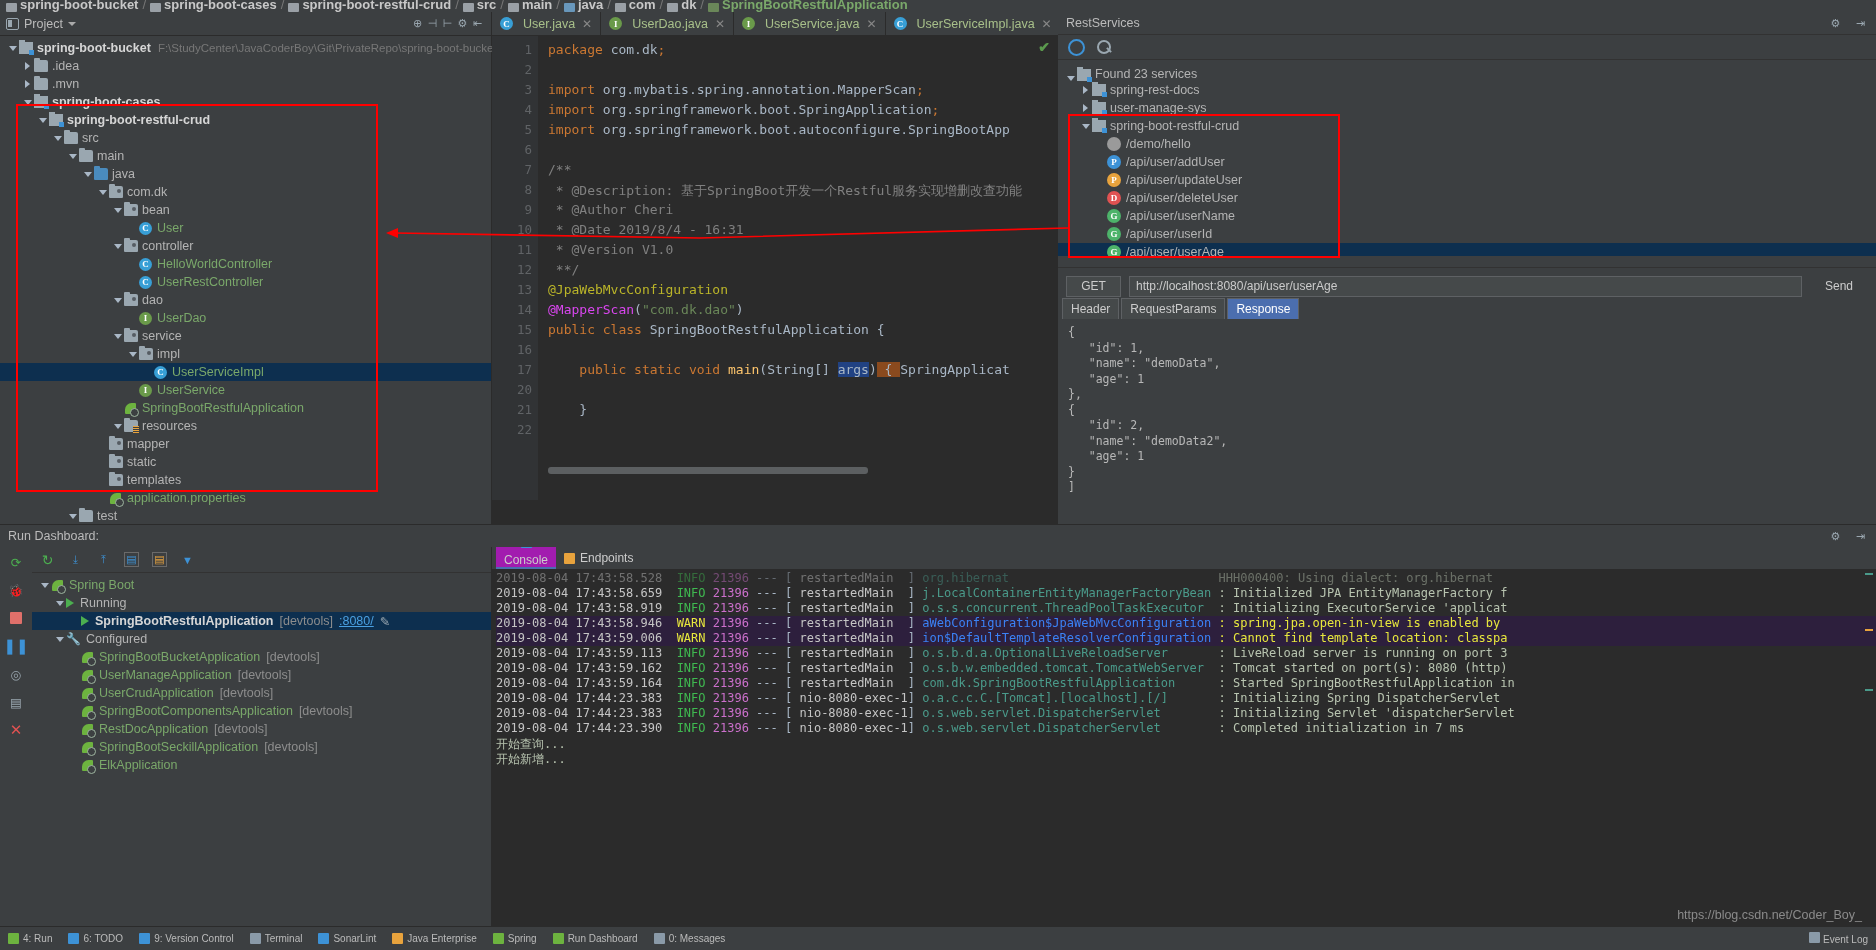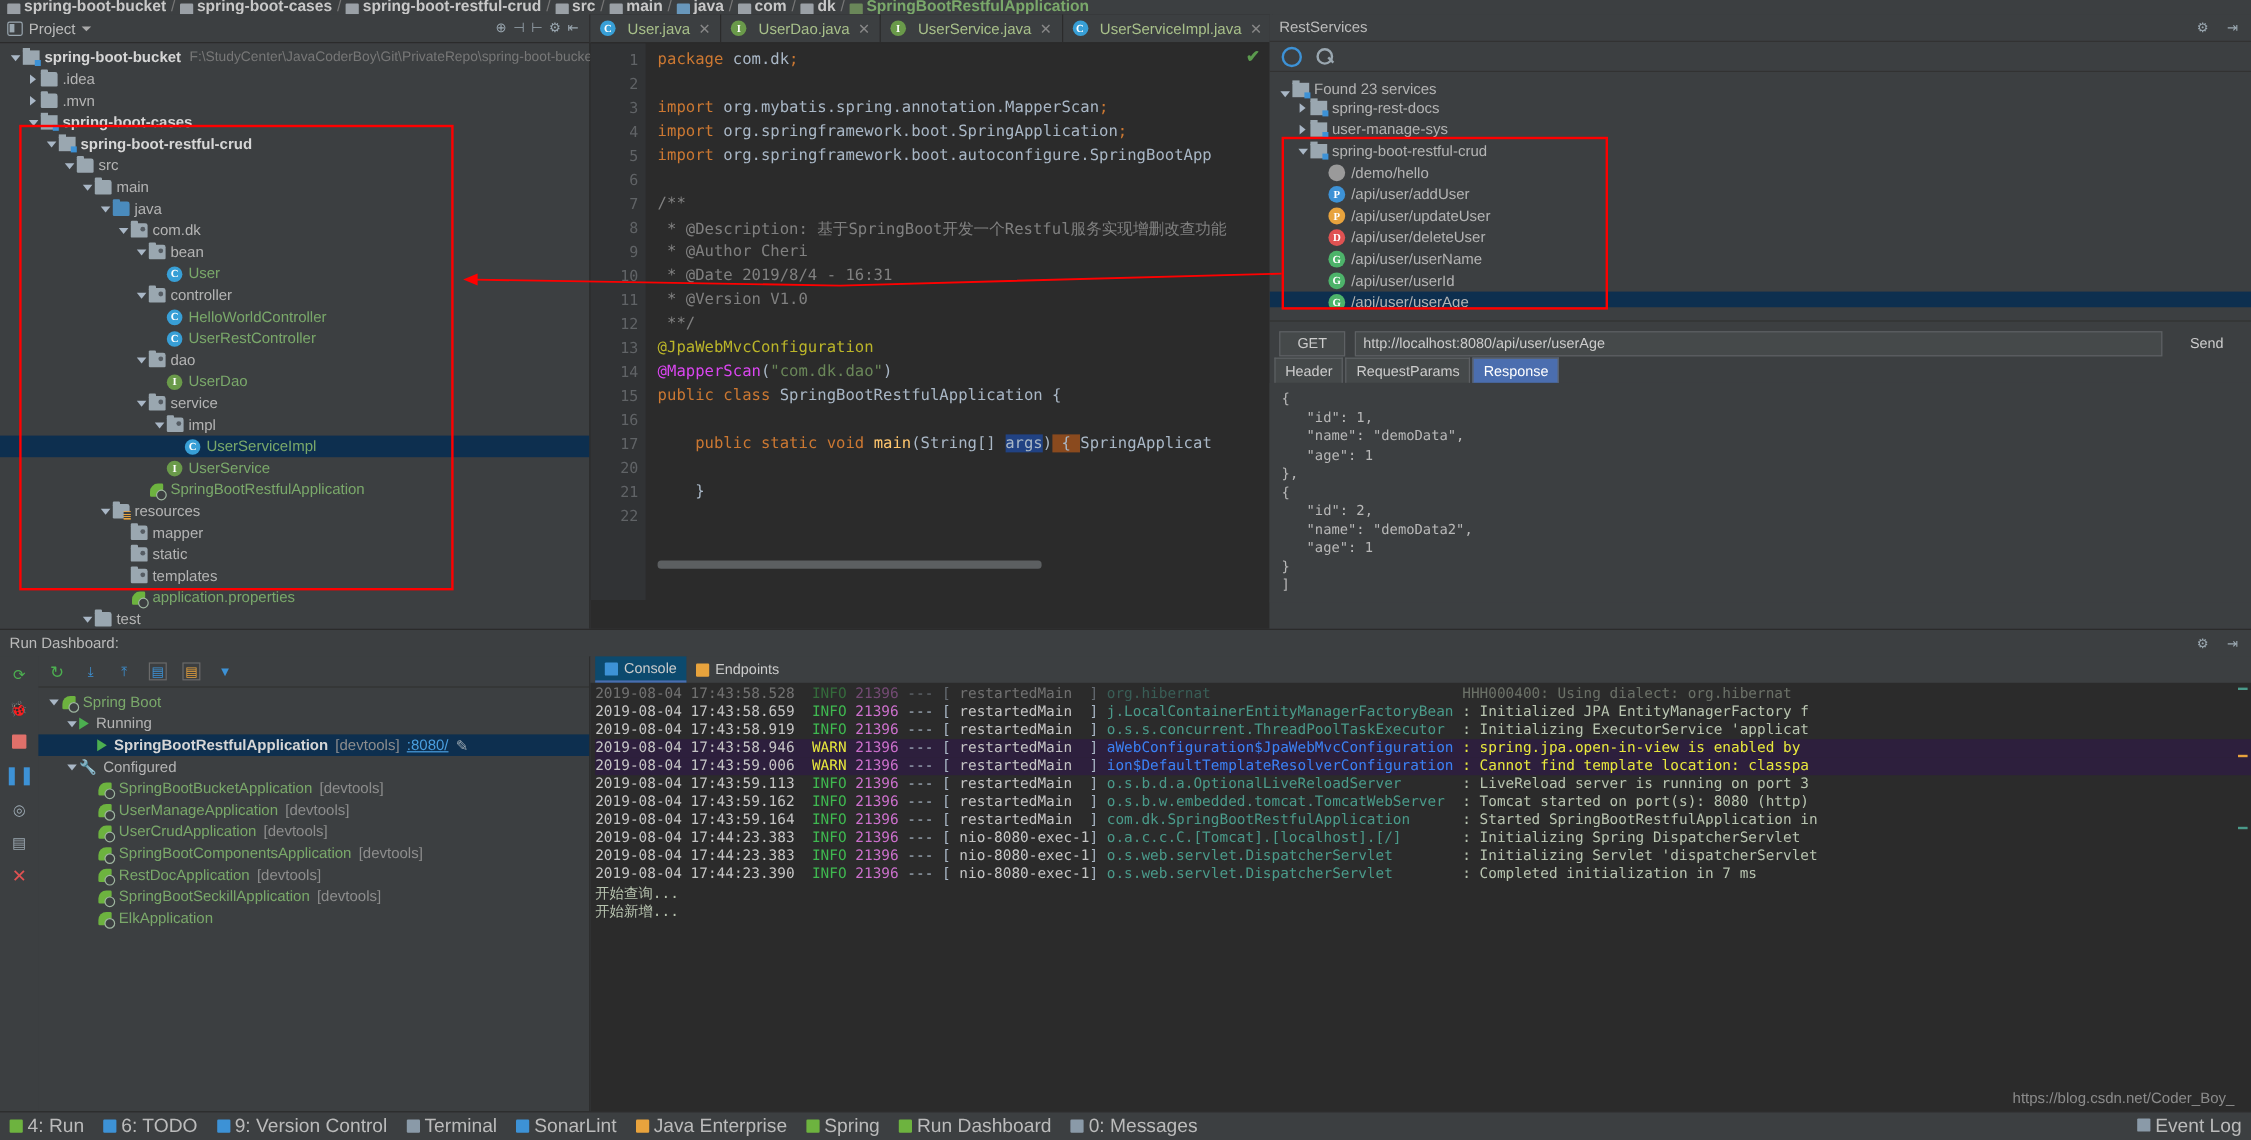--- a/index.html
+++ b/index.html
@@ -143,33 +143,33 @@
   .rdTitle .right{ margin-left:auto;display:flex;gap:10px;padding-right:8px;color:#9aa7b0;}
   #rdLeftBar{ position:absolute;left:0;top:22px;width:32px;height:380px;background:#3c3f41;
      display:flex;flex-direction:column;align-items:center;padding-top:6px;gap:10px;}
   #rdLeft{ position:absolute;left:32px;top:22px;width:460px;height:380px;
      background:#3c3f41;border-right:1px solid #2b2b2b;}
   .rdToolbar{ height:26px;display:flex;align-items:center;gap:13px;padding-left:8px;
      border-bottom:1px solid #323232;}
   #rdRight{ position:absolute;left:492px;top:22px;width:1384px;height:380px;background:#3c3f41;}
   .conTabs{ height:22px;display:flex;align-items:stretch;padding-left:4px;}
   .conTab{ display:flex;align-items:center;gap:5px;padding:0 8px;font-size:12px;color:#ccc;cursor:pointer;}
-  .conTab.active{ background:#0c4a6e; border-bottom:2px solid #4b6eaf;}
+  .conTab.active{ background:#a21caf; border-bottom:2px solid #4b6eaf;flex-direction:column;}
   .console{ background:#2b2b2b; height:358px; padding:2px 0 0 4px; overflow:hidden; position:relative;}
   .cline{ height:15px; white-space:pre; font-size:12px;
      font-family:"DejaVu Sans Mono",monospace; color:#a9b7c6; }
   .cline.warnrow{ background:#2d1f3d; }
   .c-date{color:#c5c5c5;} .c-info{color:#3fb950;} .c-warn{color:#e8e83d;}
   .c-pid{color:#cc70cc;} .c-thread{color:#c5c5c5;} .c-logger{color:#4a9a8a;}
   .c-loggerw{color:#3b82f6;} .c-msg{color:#b8c4b0;} .c-msgw{color:#e8e83d;}
 
   
   #statusbar{ position:absolute;left:0;bottom:0;width:1876px;height:24px;background:#3c3f41;
      border-top:1px solid #2b2b2b;display:flex;align-items:center;gap:16px;padding:0 8px;
-     font-size:16px;color:#bbb;}
+     font-size:10px;color:#bbb;}
   #statusbar .sitem{ display:flex;align-items:center;gap:4px;cursor:pointer;}
   #statusbar .right{ margin-left:auto;display:flex;gap:12px;align-items:center;}
   .watermark{ position:absolute; right:14px; bottom:28px; color:#8b8b8b; font-size:12.5px; z-index:50;}
   .sqIcon{width:11px;height:11px;background:#8a9aa8;border-radius:1px;display:inline-block;}
   .sqIcon.green{background:#6db33f;} .sqIcon.orange{background:#e8a33d;} .sqIcon.blue{background:#3d92d6;}
   .leftIcon{ width:18px;height:18px;display:flex;align-items:center;justify-content:center;cursor:pointer;}
 </style>
 </head>
 <body>
 
@@ -337,21 +337,21 @@
       <div class="trow" style="padding-left: 126px;">
         <span class="tw"></span>
         <span class="cbadge i">I</span>
         <span class="leaf-green">UserService</span>
       </div>
       <div class="trow" style="padding-left: 111px;">
         <span class="tw"></span>
         <span class="springIcon"></span>
         <span class="leaf-green">SpringBootRestfulApplication</span>
       </div>
-      <div class="trow" style="padding-left: 81px;">
+      <div class="trow" style="padding-left: 111px;">
         <span class="tw">
           <span class="arrow-d"></span>
         </span>
         <span class="ficon folder res"></span>
         <span class="leaf-plain">resources</span>
       </div>
       <div class="trow" style="padding-left: 96px;">
         <span class="tw"></span>
         <span class="ficon folder pkg"></span>
         <span class="leaf-plain">mapper</span>

